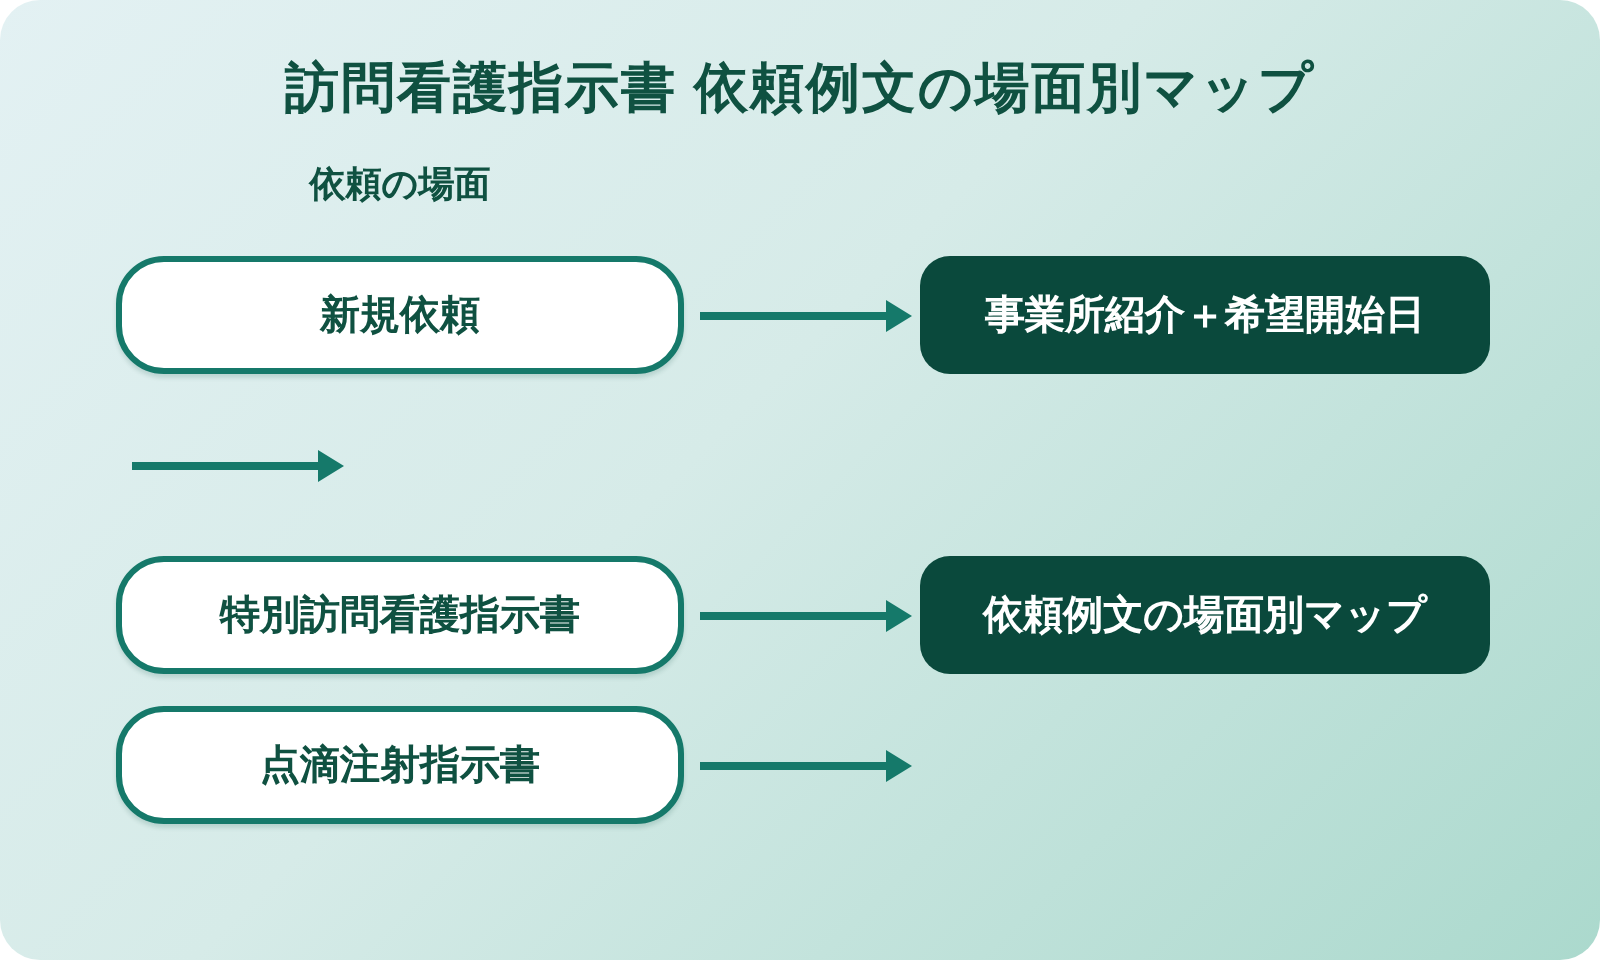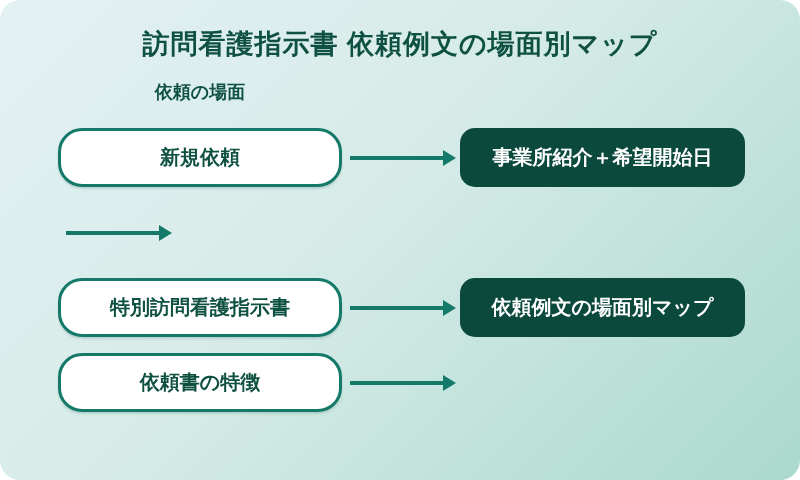--- a/index.html
+++ b/index.html
@@ -143,21 +143,21 @@
     <div class="row r2">
       <div class="scene-box">特別訪問看護指示書</div>
       <div class="arrow">
         <div class="shaft"></div>
         <div class="head"></div>
       </div>
       <div class="feature-box">依頼例文の場面別マップ</div>
     </div>
 
     <div class="row r3">
-      <div class="scene-box">依頼書の特徴</div>
+      <div class="scene-box">点滴注射指示書</div>
       <div class="arrow">
         <div class="shaft"></div>
         <div class="head"></div>
       </div>
     </div>
 
   </div>
 </div>
 
 </body></html>

